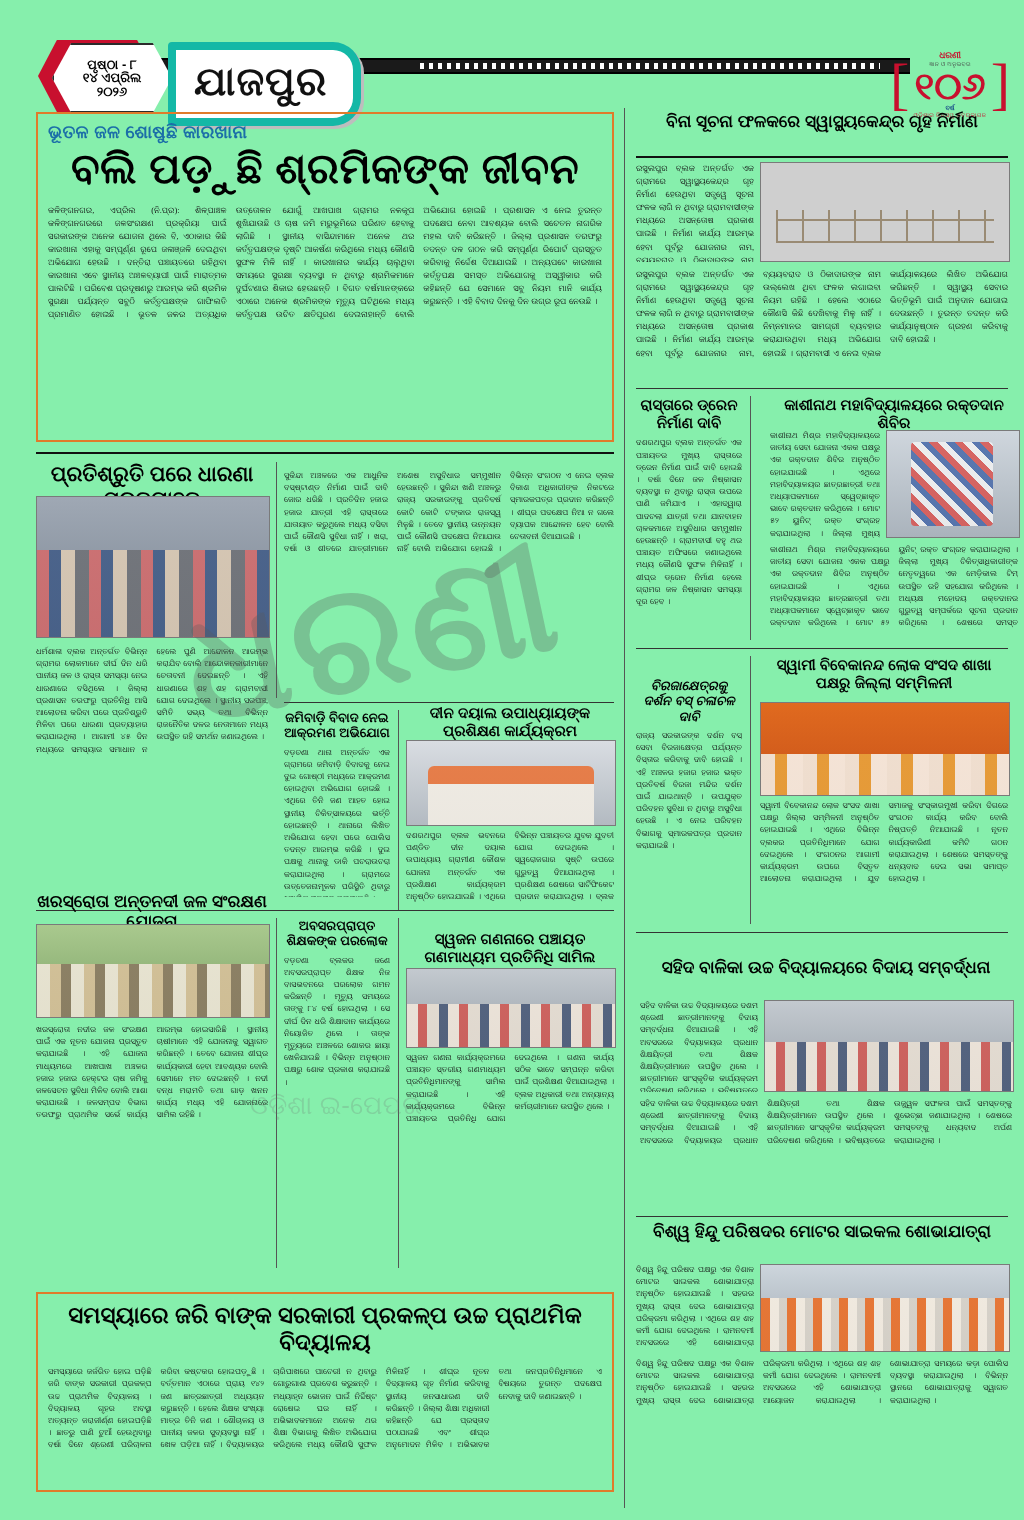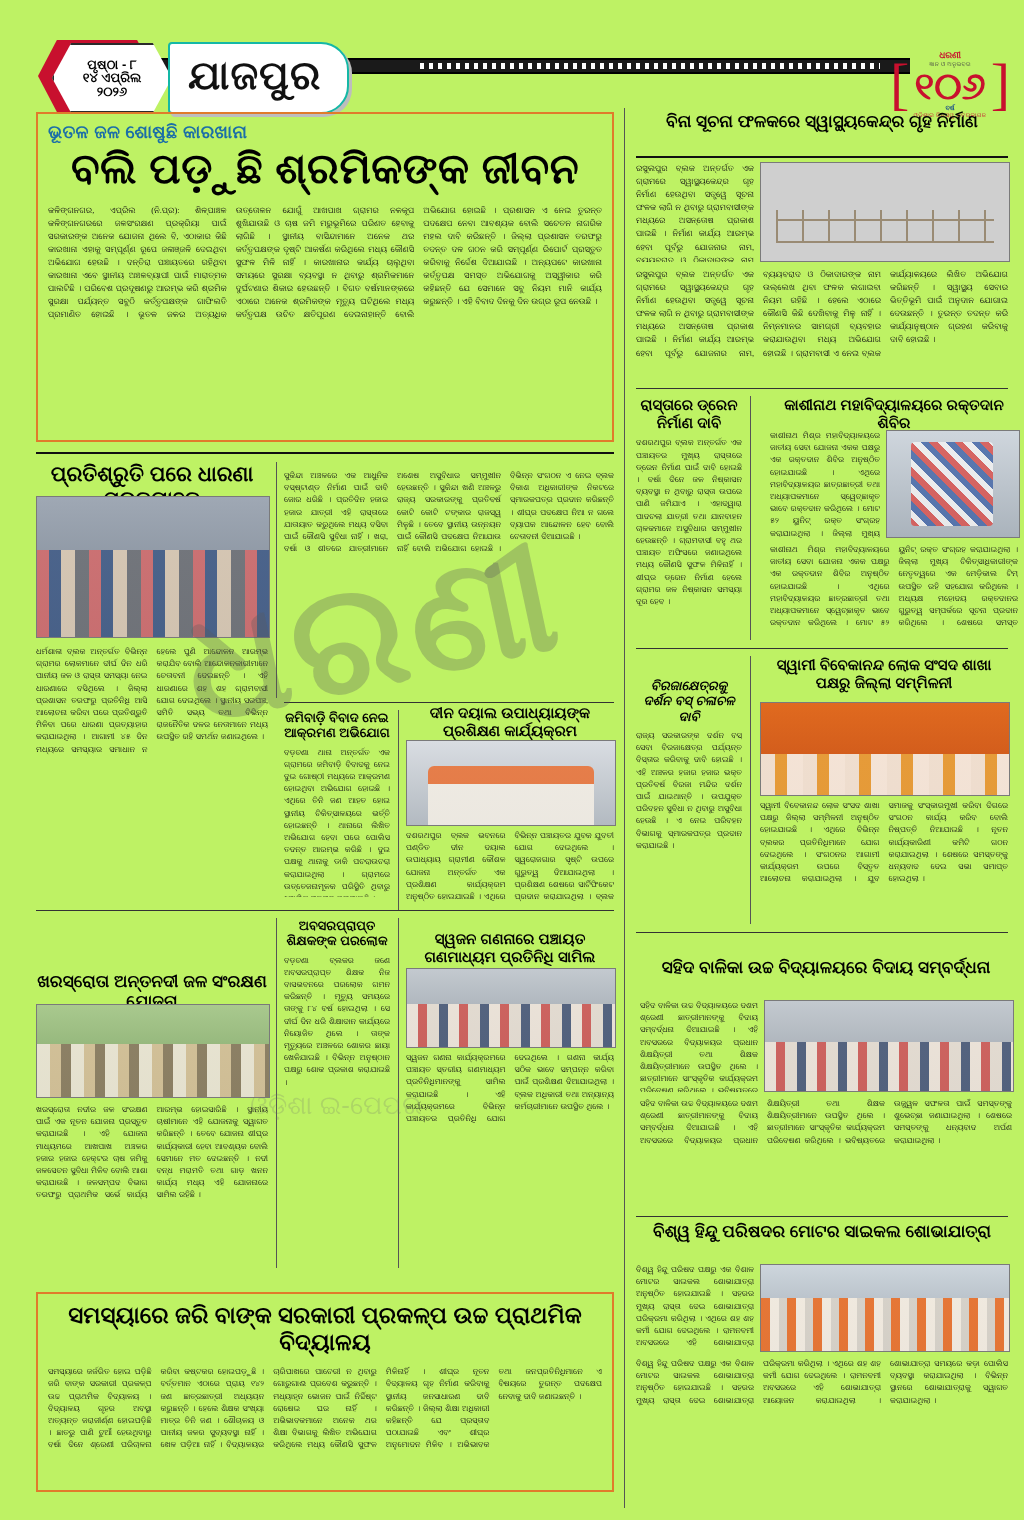--- a/index.html
+++ b/index.html
@@ -1,33 +1,33 @@
 <!DOCTYPE html>
 <html><head>
 <meta charset="utf-8">
 <style>
   html,body{margin:0;padding:0;background:#fff;}
   body{width:1024px;height:1520px;font-family:"Liberation Serif",serif;color:#000;}
-  .page{position:relative;width:1024px;height:1520px;background:#bef264;overflow:hidden;}
+  .page{position:relative;width:1024px;height:1520px;background:#86efac;overflow:hidden;}
 
   
   .masthead{position:absolute;left:0;top:24px;width:1024px;height:80px;}
   .mh-bar{position:absolute;left:120px;top:34px;width:790px;height:12px;
           background:#1a1a1a;border-top:2px solid #000;border-bottom:2px solid #000;}
   .mh-bar:after{content:"";position:absolute;left:300px;top:3px;width:460px;height:6px;
           background:repeating-linear-gradient(90deg,#fff 0 4px,#1a1a1a 4px 9px);}
   .mh-hex{position:absolute;left:38px;top:16px;width:118px;height:72px;background:#c8102e;
           clip-path:polygon(16% 0,84% 0,100% 50%,84% 100%,16% 100%,0 50%);}
   .mh-hex-in{position:absolute;left:52px;top:19px;width:116px;height:66px;background:#fff;
           border:2px solid #2b2b2b;
           clip-path:polygon(16% 0,84% 0,100% 50%,84% 100%,16% 100%,0 50%);
           display:flex;flex-direction:column;align-items:center;justify-content:center;line-height:1.05;}
   .mh-hex-in span{font-size:13px;font-weight:bold;font-family:"Liberation Sans",sans-serif;}
   .mh-name{position:absolute;left:168px;top:18px;height:62px;padding:2px 26px 4px 18px;
-          background:#fff;border:2px solid #14b8a6;border-radius:4px 28px 28px 4px;
+          background:#fff;border:8px solid #14b8a6;border-radius:4px 28px 28px 4px;
           font-family:"Liberation Sans",sans-serif;font-weight:bold;font-size:40px;
           letter-spacing:1px;line-height:58px;color:#111;
           box-shadow:3px 3px 0 #bdbdbd;}
   .mh-logo{position:absolute;right:14px;top:22px;width:120px;height:78px;text-align:center;}
   .mh-logo .brk{position:absolute;top:4px;font-size:58px;color:#c8102e;font-family:"Liberation Serif",serif;}
   .mh-logo .brk.l{left:0;} .mh-logo .brk.r{right:0;}
   .mh-logo .t1{font-size:9px;font-weight:bold;color:#c8102e;margin-top:4px;}
   .mh-logo .t2{font-size:6px;color:#444;letter-spacing:.3px;}
   .mh-logo .num{font-size:38px;font-weight:bold;color:#c8102e;line-height:.95;}
   .mh-logo .t3{font-size:6.5px;color:#1b4f8a;font-weight:bold;}
@@ -201,21 +201,21 @@
   <div class="vline" style="left:398px;top:710px;height:200px;"></div>
 
   <div class="box" style="left:406px;top:704px;width:208px;height:206px;">
     <div class="hl h3">ଦୀନ ଦୟାଲ ଉପାଧ୍ୟାୟଙ୍କ ପ୍ରଶିକ୍ଷଣ କାର୍ଯ୍ୟକ୍ରମ</div>
     <div class="photo ph-speaker" style="left:0;top:36px;width:208px;height:84px;"></div>
     <div class="btxt sm cols2" style="position:absolute;left:0;top:126px;width:208px;height:78px;">ଦଶରଥପୁର ବ୍ଲକ ଭବନରେ ପଣ୍ଡିତ ଦୀନ ଦୟାଲ ଉପାଧ୍ୟାୟ ଗ୍ରାମୀଣ କୌଶଳ ଯୋଜନା ଅନ୍ତର୍ଗତ ଏକ ପ୍ରଶିକ୍ଷଣ କାର୍ଯ୍ୟକ୍ରମ ଅନୁଷ୍ଠିତ ହୋଇଯାଇଛି । ଏଥିରେ ବିଭିନ୍ନ ପଞ୍ଚାୟତର ଯୁବକ ଯୁବତୀ ଯୋଗ ଦେଇଥିଲେ । ସ୍ୱରୋଜଗାର ସୃଷ୍ଟି ଉପରେ ଗୁରୁତ୍ୱ ଦିଆଯାଇଥିଲା । ପ୍ରଶିକ୍ଷଣ ଶେଷରେ ସାର୍ଟିଫିକେଟ ପ୍ରଦାନ କରାଯାଇଥିଲା । ବ୍ଲକ ଅଧ୍ୟକ୍ଷ, ବିଡିଓ ତଥା ଅନ୍ୟାନ୍ୟ ଅଧିକାରୀମାନେ ଉପସ୍ଥିତ ଥିଲେ । ଶେଷରେ ଧନ୍ୟବାଦ ଅର୍ପଣ କରାଯାଇଥିଲା ।</div>
   </div>
 
   <div class="hline" style="left:36px;top:910px;width:578px;"></div>
 
-  <div class="box" style="left:36px;top:972px;width:232px;height:350px;">
+  <div class="box" style="left:36px;top:892px;width:232px;height:350px;">
     <div class="hl h2">ଖରସ୍ରୋତା ଅନ୍ତନଦୀ ଜଳ ସଂରକ୍ଷଣ ଯୋଜନା</div>
     <div class="photo ph-outdoor" style="left:0;top:32px;width:232px;height:92px;"></div>
     <div class="btxt sm cols2" style="position:absolute;left:0;top:132px;width:232px;height:212px;">ଖରସ୍ରୋତା ନଦୀର ଜଳ ସଂରକ୍ଷଣ ପାଇଁ ଏକ ନୂତନ ଯୋଜନା ପ୍ରସ୍ତୁତ କରାଯାଇଛି । ଏହି ଯୋଜନା ମାଧ୍ୟମରେ ଆଖପାଖ ଅଞ୍ଚଳର ହଜାର ହଜାର ହେକ୍ଟର ଚାଷ ଜମିକୁ ଜଳସେଚନ ସୁବିଧା ମିଳିବ ବୋଲି ଆଶା କରାଯାଉଛି । ଜଳସମ୍ପଦ ବିଭାଗ ତରଫରୁ ପ୍ରାଥମିକ ସର୍ଭେ କାର୍ଯ୍ୟ ଆରମ୍ଭ ହୋଇସାରିଛି । ସ୍ଥାନୀୟ ଚାଷୀମାନେ ଏହି ଯୋଜନାକୁ ସ୍ୱାଗତ କରିଛନ୍ତି । ତେବେ ଯୋଜନା ଶୀଘ୍ର କାର୍ଯ୍ୟକାରୀ ହେବା ଆବଶ୍ୟକ ବୋଲି ସେମାନେ ମତ ଦେଇଛନ୍ତି । ନଦୀ ବନ୍ଧ ମରାମତି ତଥା ଗାଡ଼ ଖନନ କାର୍ଯ୍ୟ ମଧ୍ୟ ଏହି ଯୋଜନାରେ ସାମିଲ ରହିଛି ।</div>
   </div>
   <div class="vline" style="left:276px;top:918px;height:350px;"></div>
 
   <div class="box" style="left:284px;top:918px;width:106px;height:350px;">
     <div class="hl h4">ଅବସରପ୍ରାପ୍ତ ଶିକ୍ଷକଙ୍କ ପରଲୋକ</div>
     <div class="btxt sm" style="margin-top:6px;height:300px;">ବଡ଼ଚଣା ବ୍ଲକର ଜଣେ ଅବସରପ୍ରାପ୍ତ ଶିକ୍ଷକ ନିଜ ବାସଭବନରେ ପରଲୋକ ଗମନ କରିଛନ୍ତି । ମୃତ୍ୟୁ ସମୟରେ ତାଙ୍କୁ ୮୪ ବର୍ଷ ହୋଇଥିଲା । ସେ ଦୀର୍ଘ ଦିନ ଧରି ଶିକ୍ଷାଦାନ କାର୍ଯ୍ୟରେ ନିୟୋଜିତ ଥିଲେ । ତାଙ୍କ ମୃତ୍ୟୁରେ ଅଞ୍ଚଳରେ ଶୋକର ଛାୟା ଖେଳିଯାଇଛି । ବିଭିନ୍ନ ଅନୁଷ୍ଠାନ ପକ୍ଷରୁ ଶୋକ ପ୍ରକାଶ କରାଯାଇଛି ।</div>
   </div>

